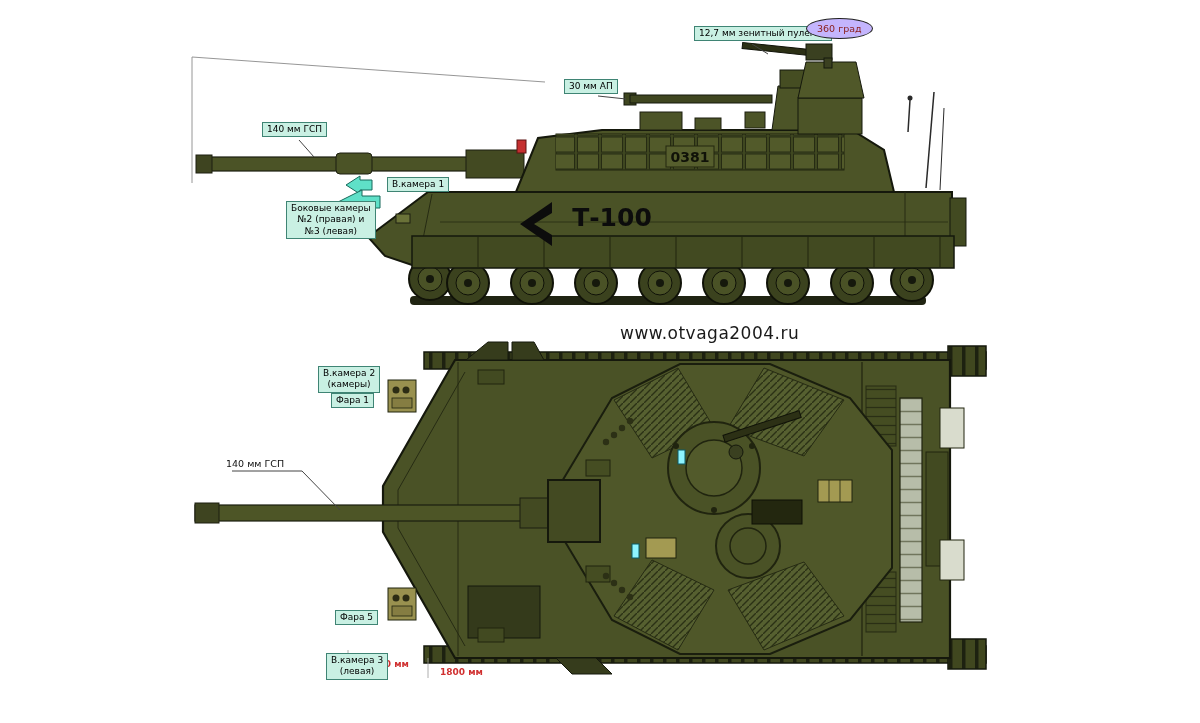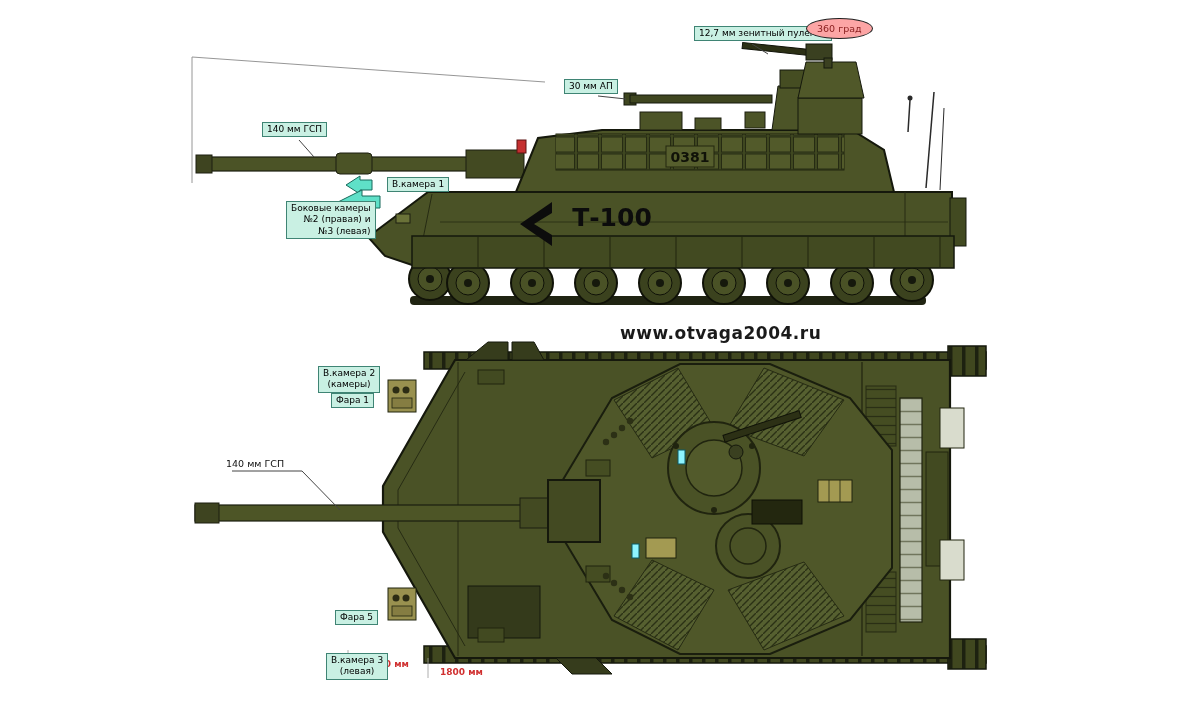--- a/index.html
+++ b/index.html
@@ -2,26 +2,26 @@
 <html><head>
 <meta charset="utf-8">
 <style>
   *{margin:0;padding:0;box-sizing:border-box}
   html,body{width:1200px;height:723px;background:#ffffff;overflow:hidden;
     font-family:"DejaVu Sans","Liberation Sans",sans-serif}
   .canvas{position:absolute;left:0;top:0;width:1200px;height:723px;background:#fff}
   svg.layer{position:absolute;left:0;z-index:1}
   .callout{position:absolute;background:#c9f0e3;border:1px solid #3f8474;color:#000;
     font-size:9px;line-height:1.25;padding:1px 4px;white-space:nowrap;text-align:center;z-index:5}
-  .callout.left{text-align:right}
-  .ellipse{position:absolute;background:#fca5a5;border:1.4px solid #222;border-radius:50%;
+  .callout.left{text-align:center}
+  .ellipse{position:absolute;background:#c4b5fd;border:1.4px solid #222;border-radius:50%;
     color:#8b2020;font-size:9.5px;padding:4px 10px;white-space:nowrap;z-index:5}
   .plain-label{position:absolute;color:#111;font-size:9.5px;white-space:nowrap;z-index:5}
   .credit1{position:absolute;color:#3d3d3d;font-size:16px;z-index:5}
-  .credit2{position:absolute;color:#1a1a1a;font-size:17px;font-weight:bold;z-index:5;letter-spacing:.5px}
+  .credit2{position:absolute;color:#1a1a1a;font-size:17px;font-weight:normal;z-index:5;letter-spacing:.5px}
 </style>
 </head>
 <body>
 
 <div class="canvas">
 
   <svg class="layer" style="top:0" width="1200" height="345" viewBox="0 0 1200 345">
     <defs>
       <pattern id="era" width="24" height="17" patternUnits="userSpaceOnUse">
         <rect x="1.5" y="1" width="21" height="15" fill="#525a2a" stroke="#262b13" stroke-width="1"></rect>

